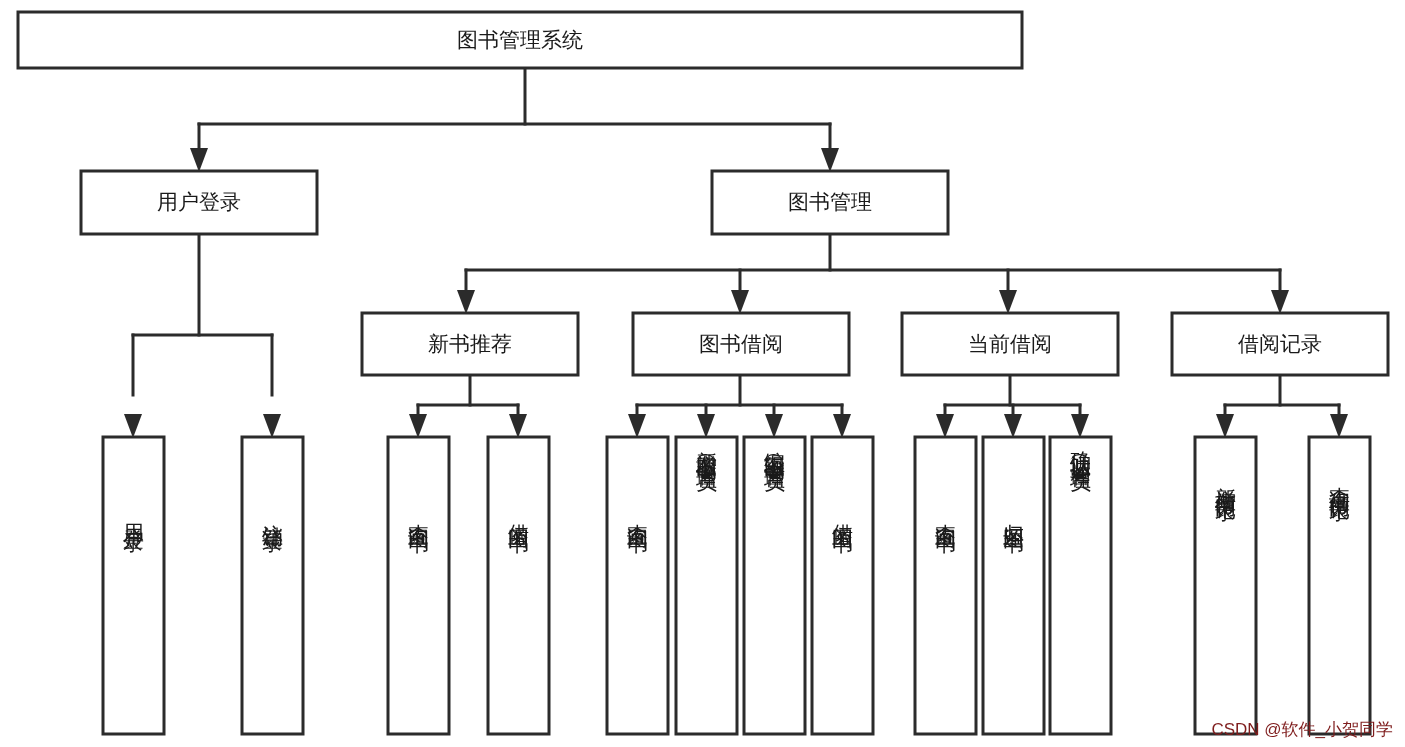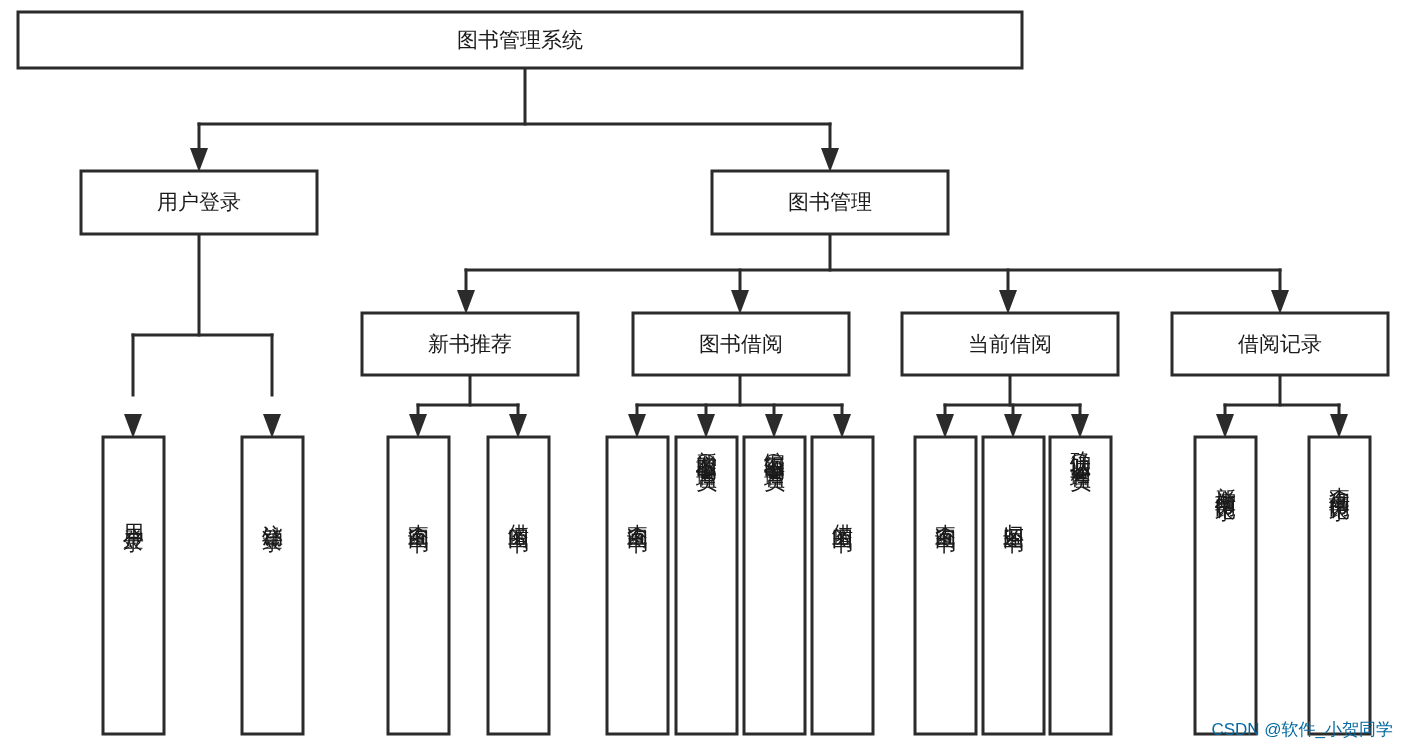--- a/index.html
+++ b/index.html
@@ -49,21 +49,21 @@
     writing-mode: tb;
     glyph-orientation-vertical: 0;
     letter-spacing: 3px;
   }
   .watermark {
     position: absolute;
     right: 12px;
     bottom: 6px;
     font-family: "Liberation Sans", "DejaVu Sans", sans-serif;
     font-size: 17px;
-    color: #0369a1;
+    color: #7f1d1d;
     white-space: nowrap;
     pointer-events: none;
   }
 </style>
 </head>
 <body>
 
 <svg id="diagram" viewBox="0 0 1405 747" xmlns="http://www.w3.org/2000/svg">
 
   <defs>

